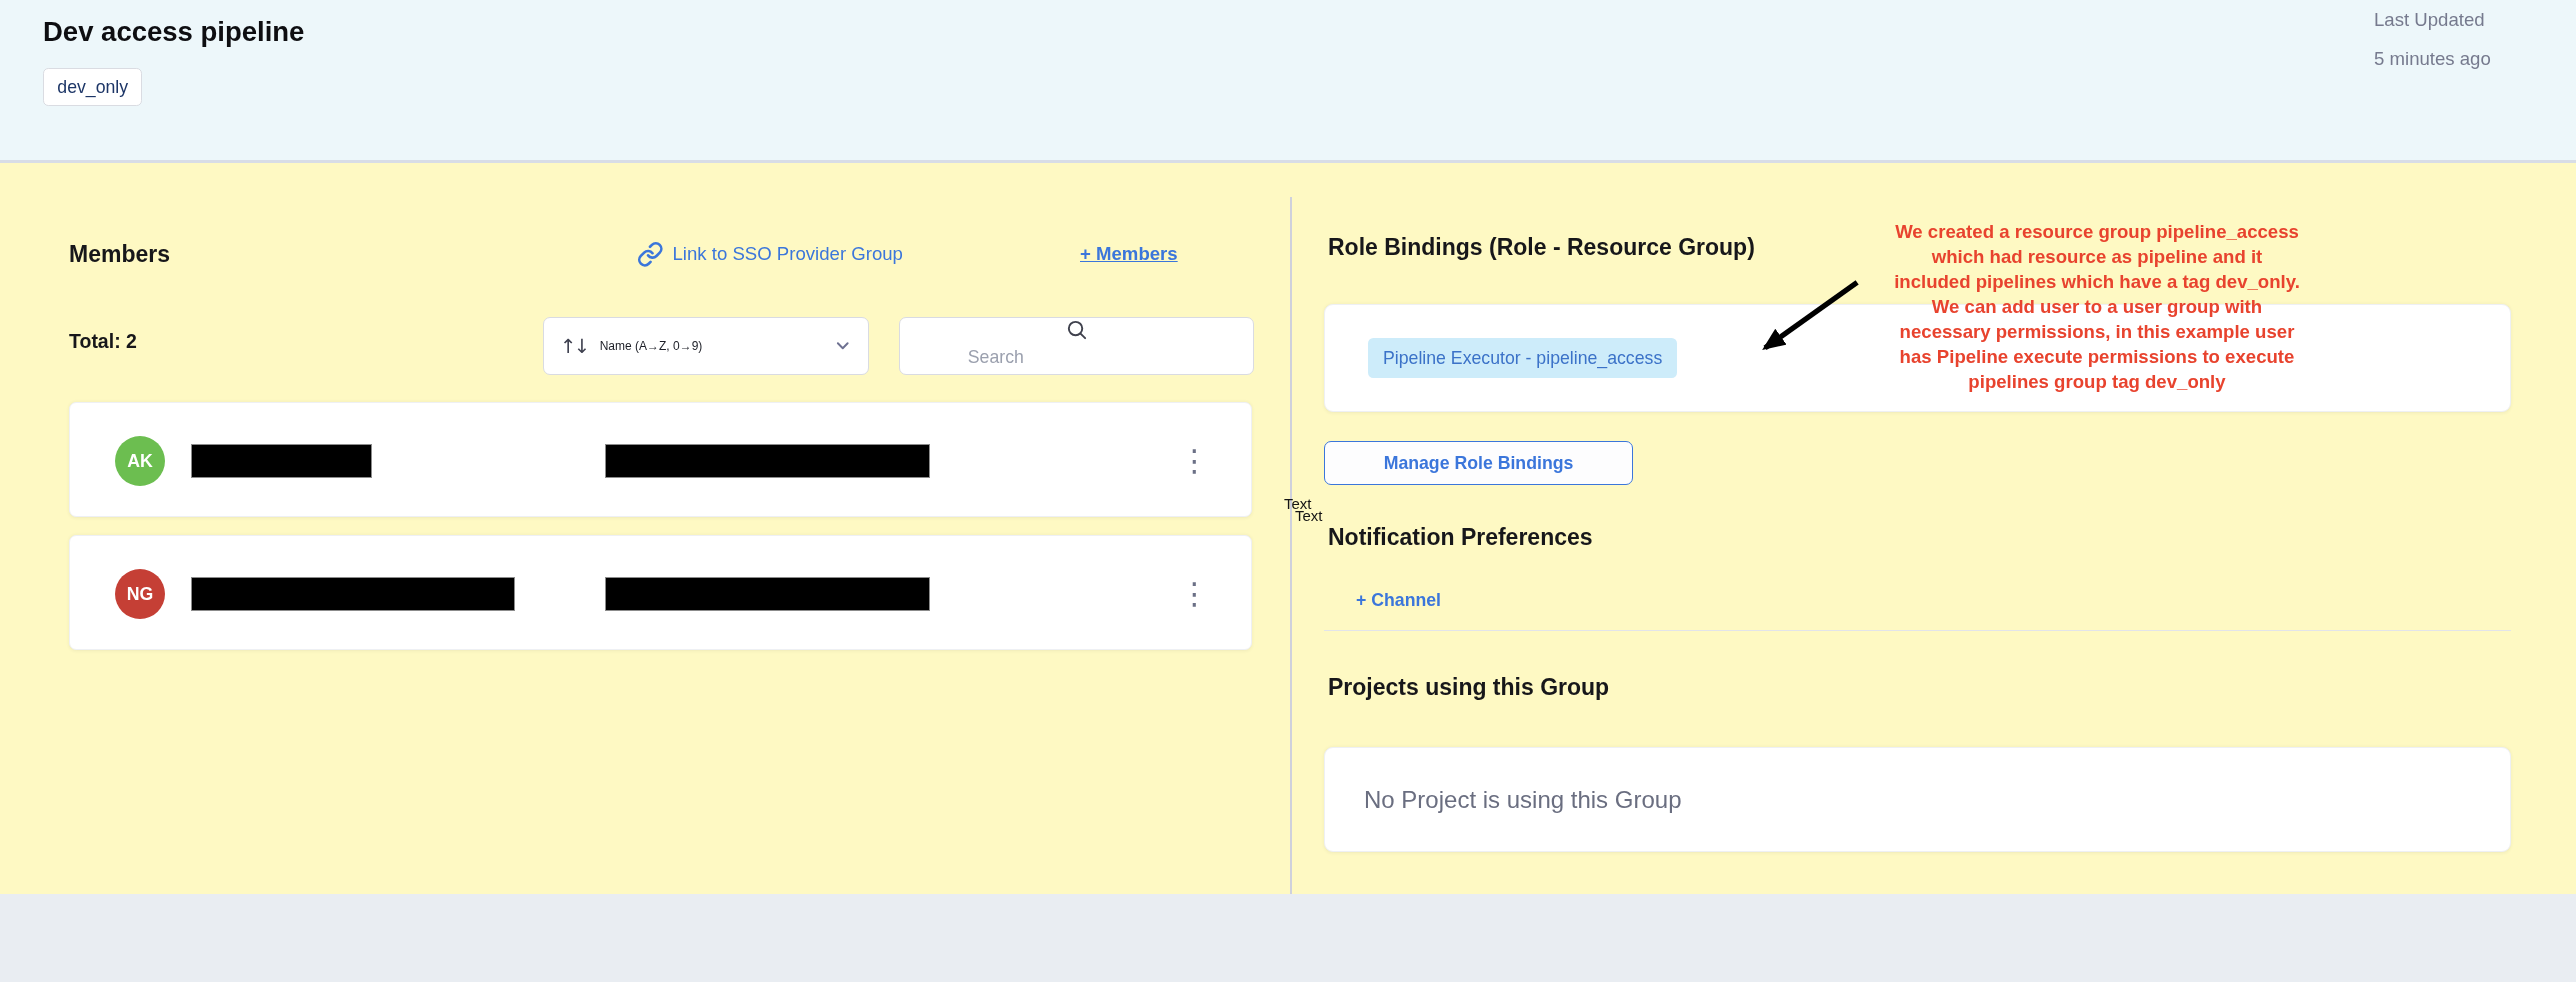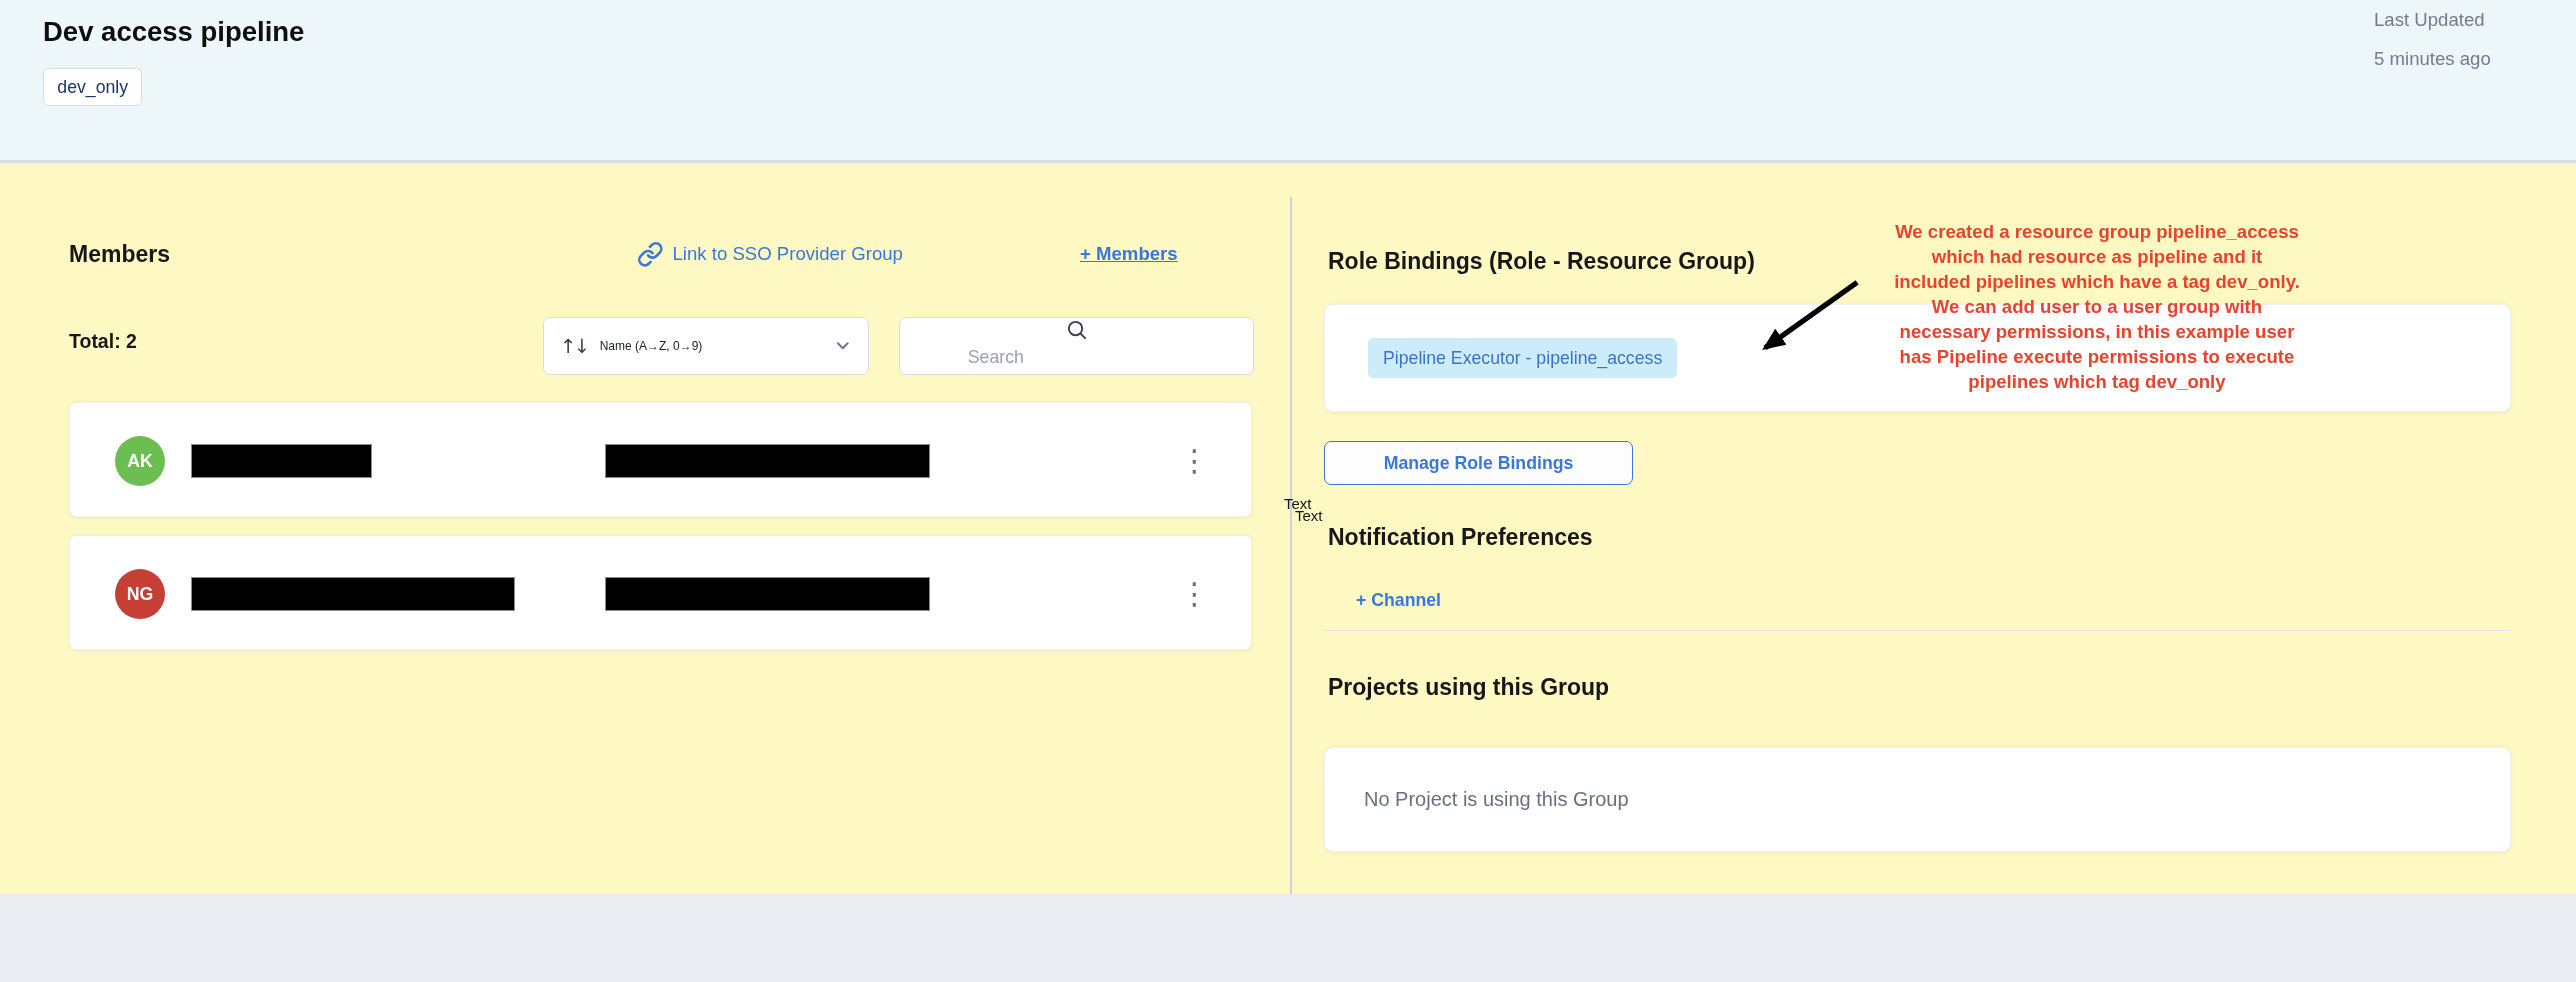--- a/index.html
+++ b/index.html
@@ -65,21 +65,21 @@
     position:absolute;left:1096px;top:29px;width:57px;height:57px;
     display:flex;align-items:center;justify-content:center;
     font-size:30px;color:#6b7086;cursor:pointer;border-radius:50%;
     font-family:"DejaVu Sans",sans-serif;
   }
 
   
   .v-divider{left:1290px;top:197px;width:1.8px;height:785px;background:#cfd1dc;}
 
   
-  .rb-heading{left:1328px;top:248px;font-size:23px;font-weight:700;}
+  .rb-heading{left:1328px;top:234px;font-size:23px;font-weight:700;}
   .rb-card{
     left:1324px;top:304px;width:1187px;height:108px;background:#fff;border-radius:8.9px;
     border:0.9px solid #eef0f4;box-shadow:0 0.9px 3.5px rgba(40,41,61,0.07);box-sizing:border-box;
   }
   .role-chip{
     position:absolute;left:43px;top:33px;height:40px;line-height:40px;padding:0 15px;
     background:#cdecfa;border-radius:5.3px;color:#3b72c8;font-size:17.7px;cursor:pointer;
   }
   .manage-btn{
     left:1324px;top:441px;width:309px;height:44px;background:#fdfdfe;
@@ -92,21 +92,21 @@
   .stray2{left:1295px;top:507px;}
   .notif-heading{left:1328px;top:524px;font-size:23px;font-weight:700;}
   .channel-link{left:1356px;top:590px;font-size:17.7px;font-weight:700;color:#3b76db;cursor:pointer;}
   .h-divider{left:1324px;top:630px;width:1187px;height:0.9px;background:#e2e4ea;}
   .projects-heading{left:1328px;top:674px;font-size:23px;font-weight:700;}
   .projects-card{
     left:1324px;top:747px;width:1187px;height:105px;background:#fff;border-radius:8.9px;
     border:0.9px solid #eef0f4;box-shadow:0 0.9px 3.5px rgba(40,41,61,0.07);box-sizing:border-box;
     display:flex;align-items:center;padding-left:39px;
   }
-  .projects-empty{font-size:20px;color:#6a6e80;}
+  .projects-empty{font-size:24px;color:#6a6e80;}
 
   
   .red-note{
     left:1849px;top:219px;width:496px;text-align:center;
     font-size:18.6px;font-weight:700;line-height:25px;color:#e8432e;
   }
   .arrow-svg{left:1733px;top:270px;}
 </style>
 </head>
 <body>
@@ -197,21 +197,21 @@
       <span class="projects-empty">No Project is using this Group</span>
     </div>
 
     <div class="abs red-note" style="color: rgb(232, 67, 46);">
       <div>We created a resource group pipeline_access</div>
       <div>which had resource as pipeline and it</div>
       <div>included pipelines which have a tag dev_only.</div>
       <div>We can add user to a user group with</div>
       <div>necessary permissions, in this example user</div>
       <div>has Pipeline execute permissions to execute</div>
-      <div>pipelines which tag dev_only</div>
+      <div>pipelines group tag dev_only</div>
     </div>
 
     <svg class="abs arrow-svg" width="142" height="93" viewBox="0 0 160 105">
       <defs>
         <marker id="ah" markerUnits="userSpaceOnUse" markerWidth="34" markerHeight="30" refX="22" refY="11" orient="auto">
           <path d="M0,0 L26,11 L0,22 Z" fill="#000"></path>
         </marker>
       </defs>
       <line x1="140" y1="14" x2="36" y2="88" stroke="#000" stroke-width="6" marker-end="url(#ah)"></line>
     </svg>

